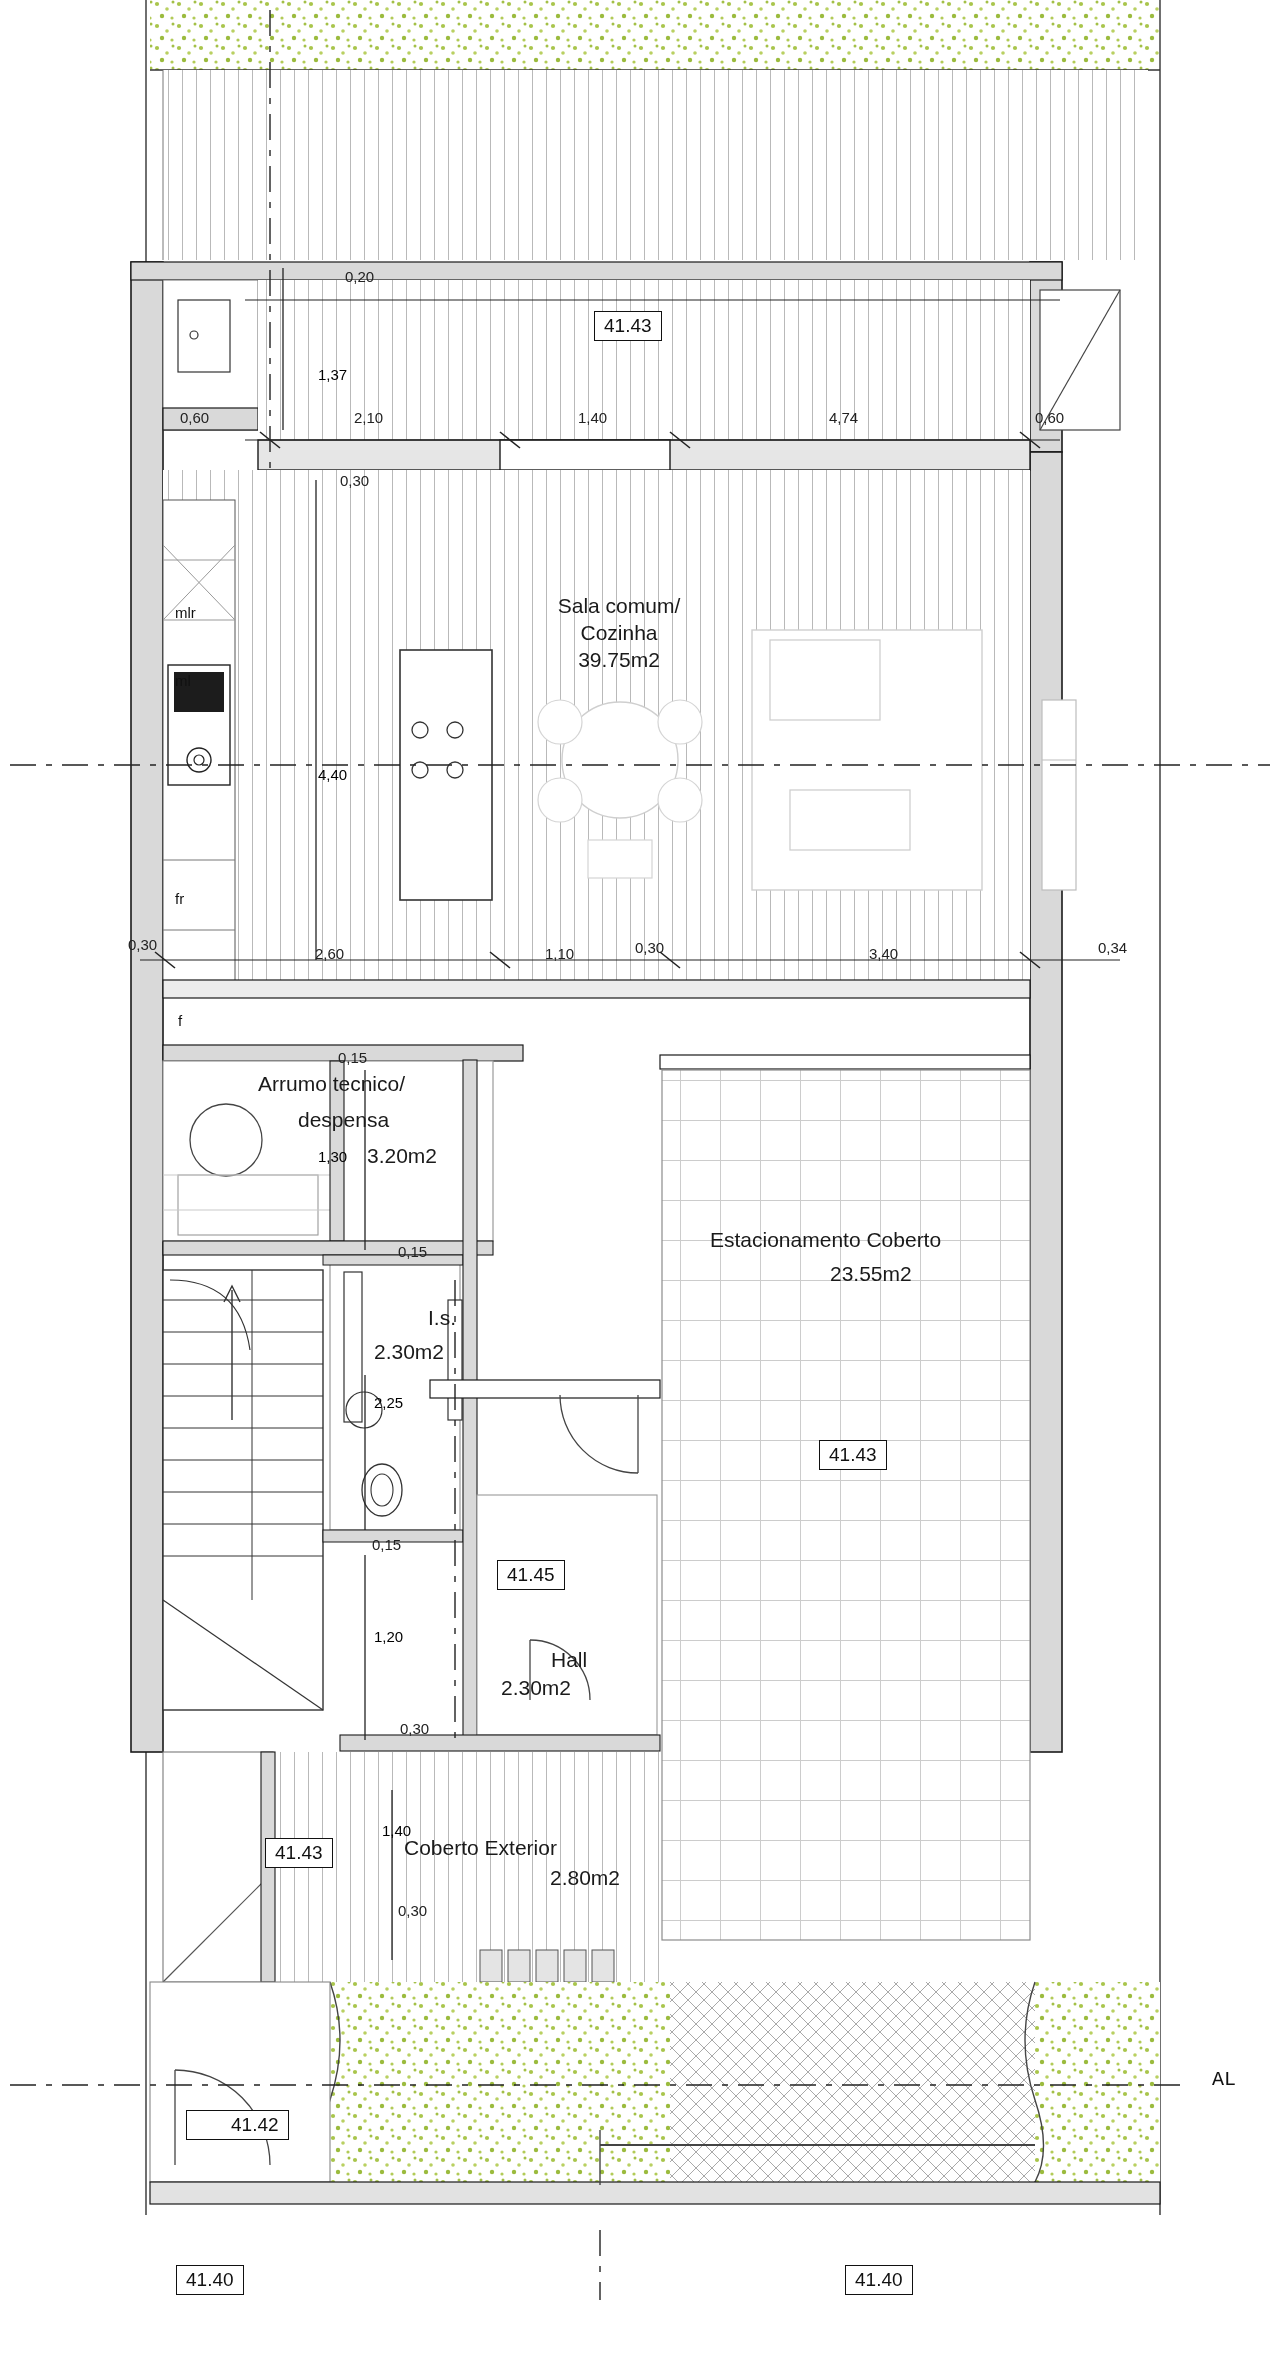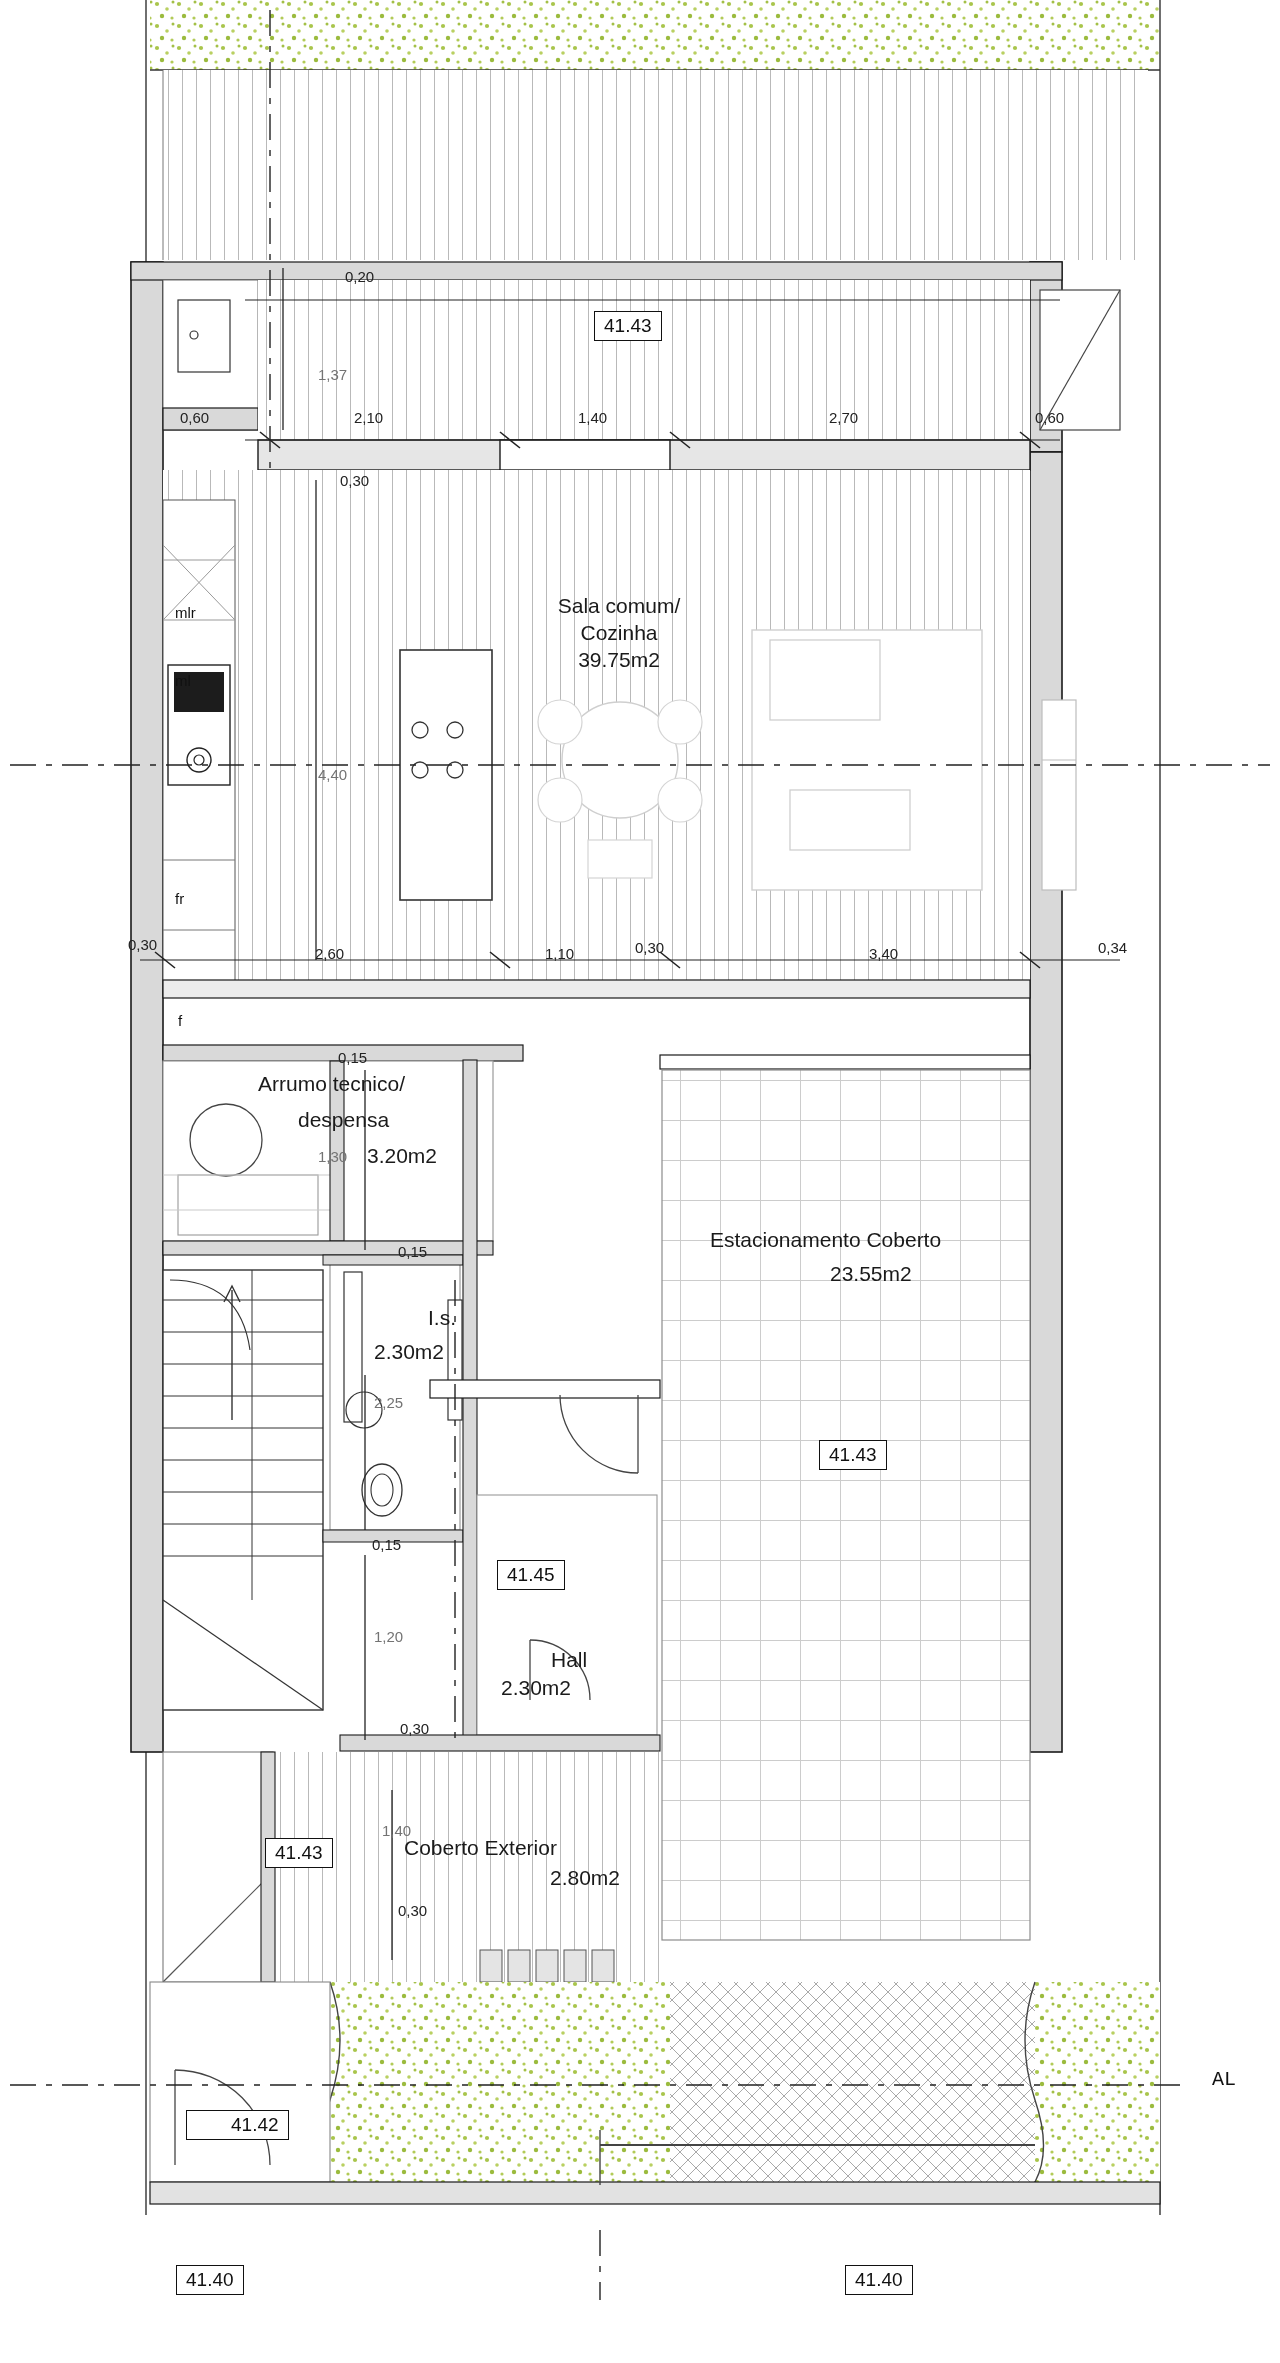--- a/index.html
+++ b/index.html
@@ -33,21 +33,21 @@
   .room-area {
     font-size: 21px;
     text-align: center;
   }
   .dim {
     font-size: 15px;
     color: #222;
   }
   .dim-v {
     font-size: 15px;
-    color: #737373;
+    color: #000000;
   }
   .tag {
     position: absolute;
     border: 1.5px solid #111;
     background: #fff;
     font-size: 19px;
     padding: 3px 9px;
     color: #111;
     text-align: center;
   }
@@ -326,21 +326,21 @@
 <div class="tag" style="left:819px; top:1440px;">41.43</div>
 <div class="tag" style="left:497px; top:1560px;">41.45</div>
 <div class="tag" style="left:265px; top:1838px;">41.43</div>
 <div class="tag" style="left:186px; top:2110px;padding-left:44px;">41.42</div>
 <div class="tag" style="left:176px; top:2265px;">41.40</div>
 <div class="tag" style="left:845px; top:2265px;">41.40</div>
 
 <div class="lbl dim" style="left:345px; top:268px;">0,20</div>
 <div class="lbl dim" style="left:354px; top:409px;">2,10</div>
 <div class="lbl dim" style="left:578px; top:409px;">1,40</div>
-<div class="lbl dim" style="left:829px; top:409px;">2,70</div>
+<div class="lbl dim" style="left:829px; top:409px;">4,74</div>
 <div class="lbl dim" style="left:1035px; top:409px;">0,60</div>
 <div class="lbl dim" style="left:180px; top:409px;">0,60</div>
 <div class="lbl dim" style="left:340px; top:472px;">0,30</div>
 <div class="lbl dim" style="left:315px; top:945px;">2,60</div>
 <div class="lbl dim" style="left:545px; top:945px;">1,10</div>
 <div class="lbl dim" style="left:635px; top:939px;">0,30</div>
 <div class="lbl dim" style="left:869px; top:945px;">3,40</div>
 <div class="lbl dim" style="left:1098px; top:939px;">0,34</div>
 <div class="lbl dim" style="left:128px; top:936px;">0,30</div>
 <div class="lbl dim" style="left:338px; top:1049px;">0,15</div>

